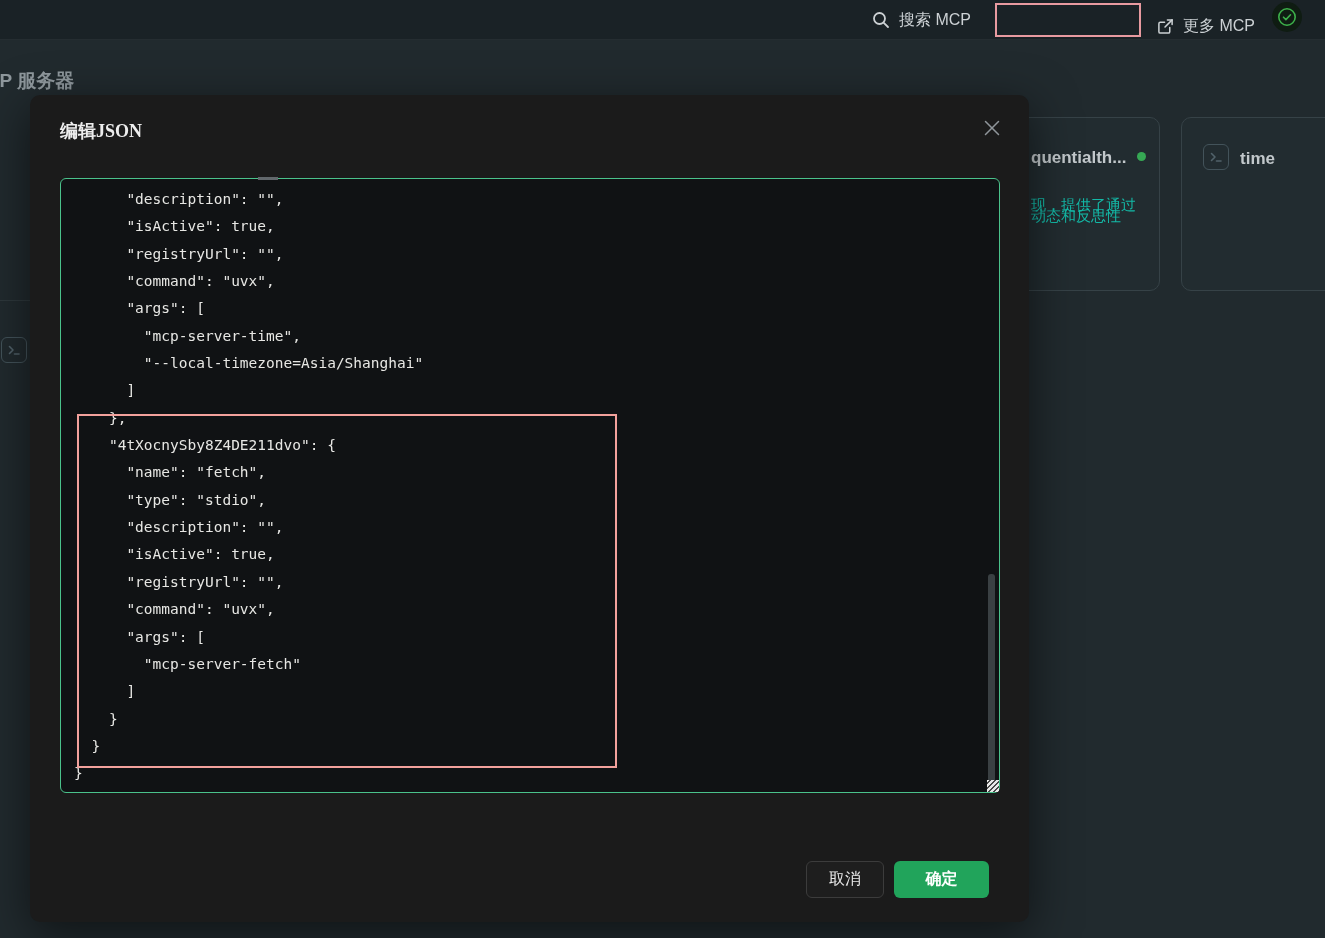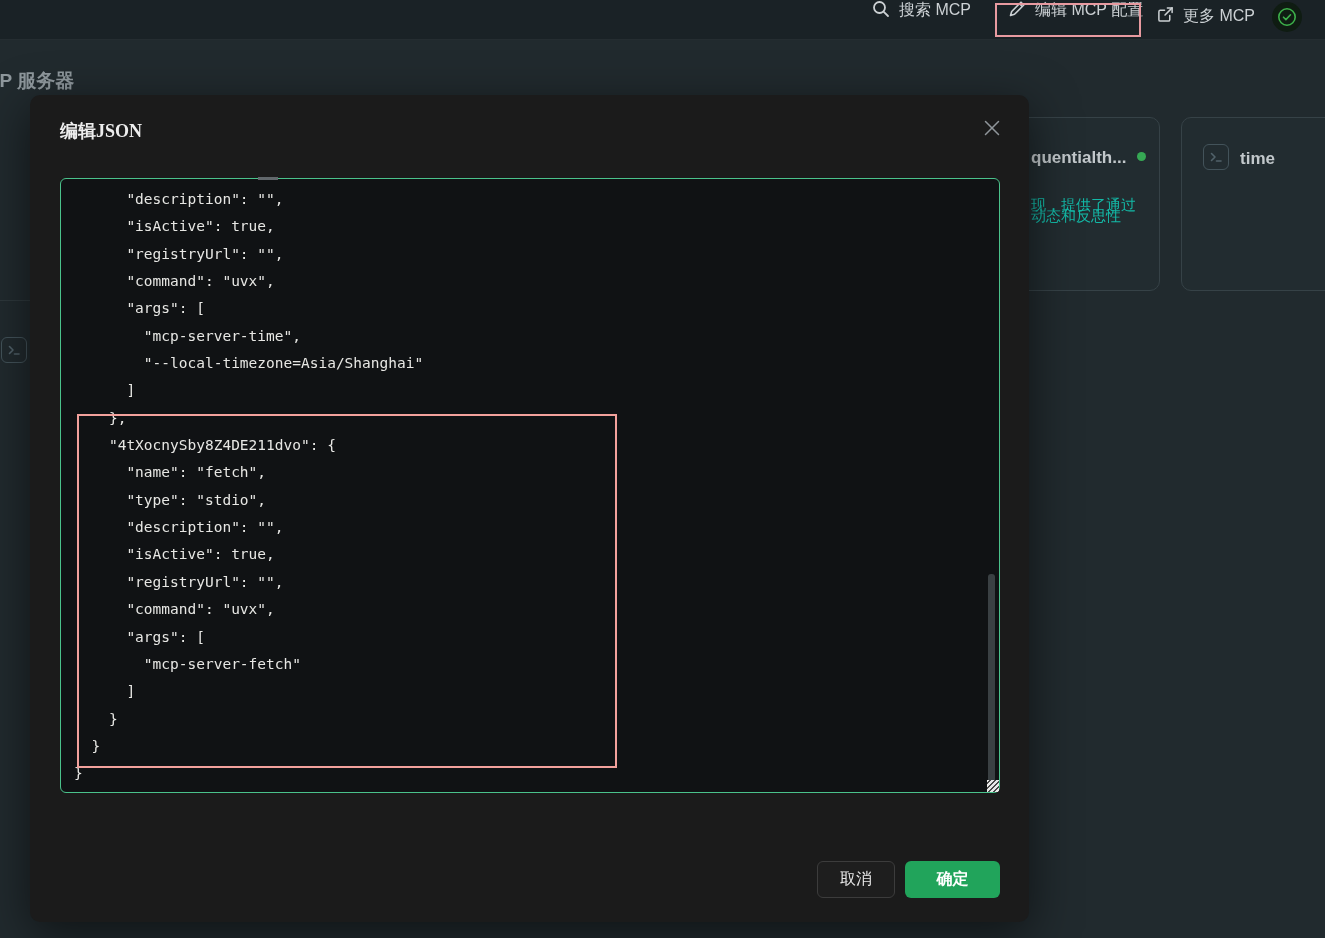--- a/index.html
+++ b/index.html
@@ -10,21 +10,21 @@
     font-family:"Liberation Sans", sans-serif;
     color:#cfd4d7;
   }
   
   .topbar {
     position:absolute; left:0; top:0; width:1325px; height:40px;
     background:#1a2226; border-bottom:1px solid rgba(255,255,255,.05);
   }
   .tb-group {
     position:absolute; top:0; height:40px;
-    display:flex; align-items:flex-start; gap:9px;
+    display:flex; align-items:center; gap:9px;
     font-size:16px; color:#ccd1d4; cursor:pointer; white-space:nowrap;
   }
   .tb-group svg { flex:0 0 auto; }
   .annotation-box {
     position:absolute; border:2px solid #e89aa0; pointer-events:none;
   }
   .annotation-box.tb { left:995px; top:3px; width:146px; height:34px; }
   .status-circle {
     position:absolute; left:1272px; top:2px; width:30px; height:30px;
     border-radius:50%; background:#0f1c12;
@@ -96,21 +96,21 @@
   .resize-grip {
     position:absolute; right:0; bottom:0; width:12px; height:12px;
     background:#e9e9e9;
     background-image:repeating-linear-gradient(135deg, transparent 0 2px, #4a4a4a 2px 3.5px);
     cursor:nwse-resize;
   }
   .helper-text {
     position:absolute; left:28px; top:724px;
     font-size:16px; color:#8c9194;
   }
-  .btn-row { position:absolute; right:29px; top:766px; display:flex; gap:10px;justify-content:space-between; }
+  .btn-row { position:absolute; right:40px; top:766px; display:flex; gap:10px;justify-content:space-between; }
   .btn {
     height:37px; border-radius:6px; font-size:16px;
     display:flex; align-items:center; justify-content:center;
     cursor:pointer; font-family:"Liberation Sans",sans-serif;
   }
   .btn.cancel { width:78px; background:#1e1e1e; border:1px solid #3c3c3c; color:#e8e8e8; }
   .btn.ok     { width:95px; background:#21a45b; border:none; color:#ffffff; font-weight:bold; }
 </style>
 </head>
 <body>
@@ -118,27 +118,20 @@
 <div class="topbar">
 
   <div class="tb-group" style="left:872px;">
     <svg width="18" height="18" viewBox="0 0 18 18" fill="none" stroke="#ccd1d4" stroke-width="1.8" stroke-linecap="round">
       <circle cx="7.5" cy="7.5" r="5.5"></circle>
         <line x1="11.8" y1="11.8" x2="16" y2="16"></line>
     </svg>
     <span>搜索 MCP</span>
   </div>
 
-  <div class="tb-group" style="left:1008px;">
-    <svg width="18" height="18" viewBox="0 0 18 18" fill="none" stroke="#ccd1d4" stroke-width="1.6" stroke-linejoin="round">
-      <path d="M2.5 15.5l1.2-4L13 2.2l2.8 2.8-9.3 9.3-4 1.2z"></path>
-        <path d="M11.5 3.7l2.8 2.8"></path>
-    </svg>
-    <span>编辑 MCP 配置</span>
-  </div>
   <div class="annotation-box tb"></div>
 
   <div class="tb-group" style="left:1157px;margin-top:6px;">
     <svg width="17" height="17" viewBox="0 0 18 18" fill="none" stroke="#ccd1d4" stroke-width="1.6" stroke-linecap="round" stroke-linejoin="round">
       <path d="M13.5 10v4.5a1.5 1.5 0 0 1-1.5 1.5H3.5A1.5 1.5 0 0 1 2 14.5V6a1.5 1.5 0 0 1 1.5-1.5H8"></path>
       <path d="M11 2h5v5"></path>
         <line x1="16" y1="2" x2="8.5" y2="9.5"></line>
     </svg>
     <span>更多 MCP</span>
   </div>

